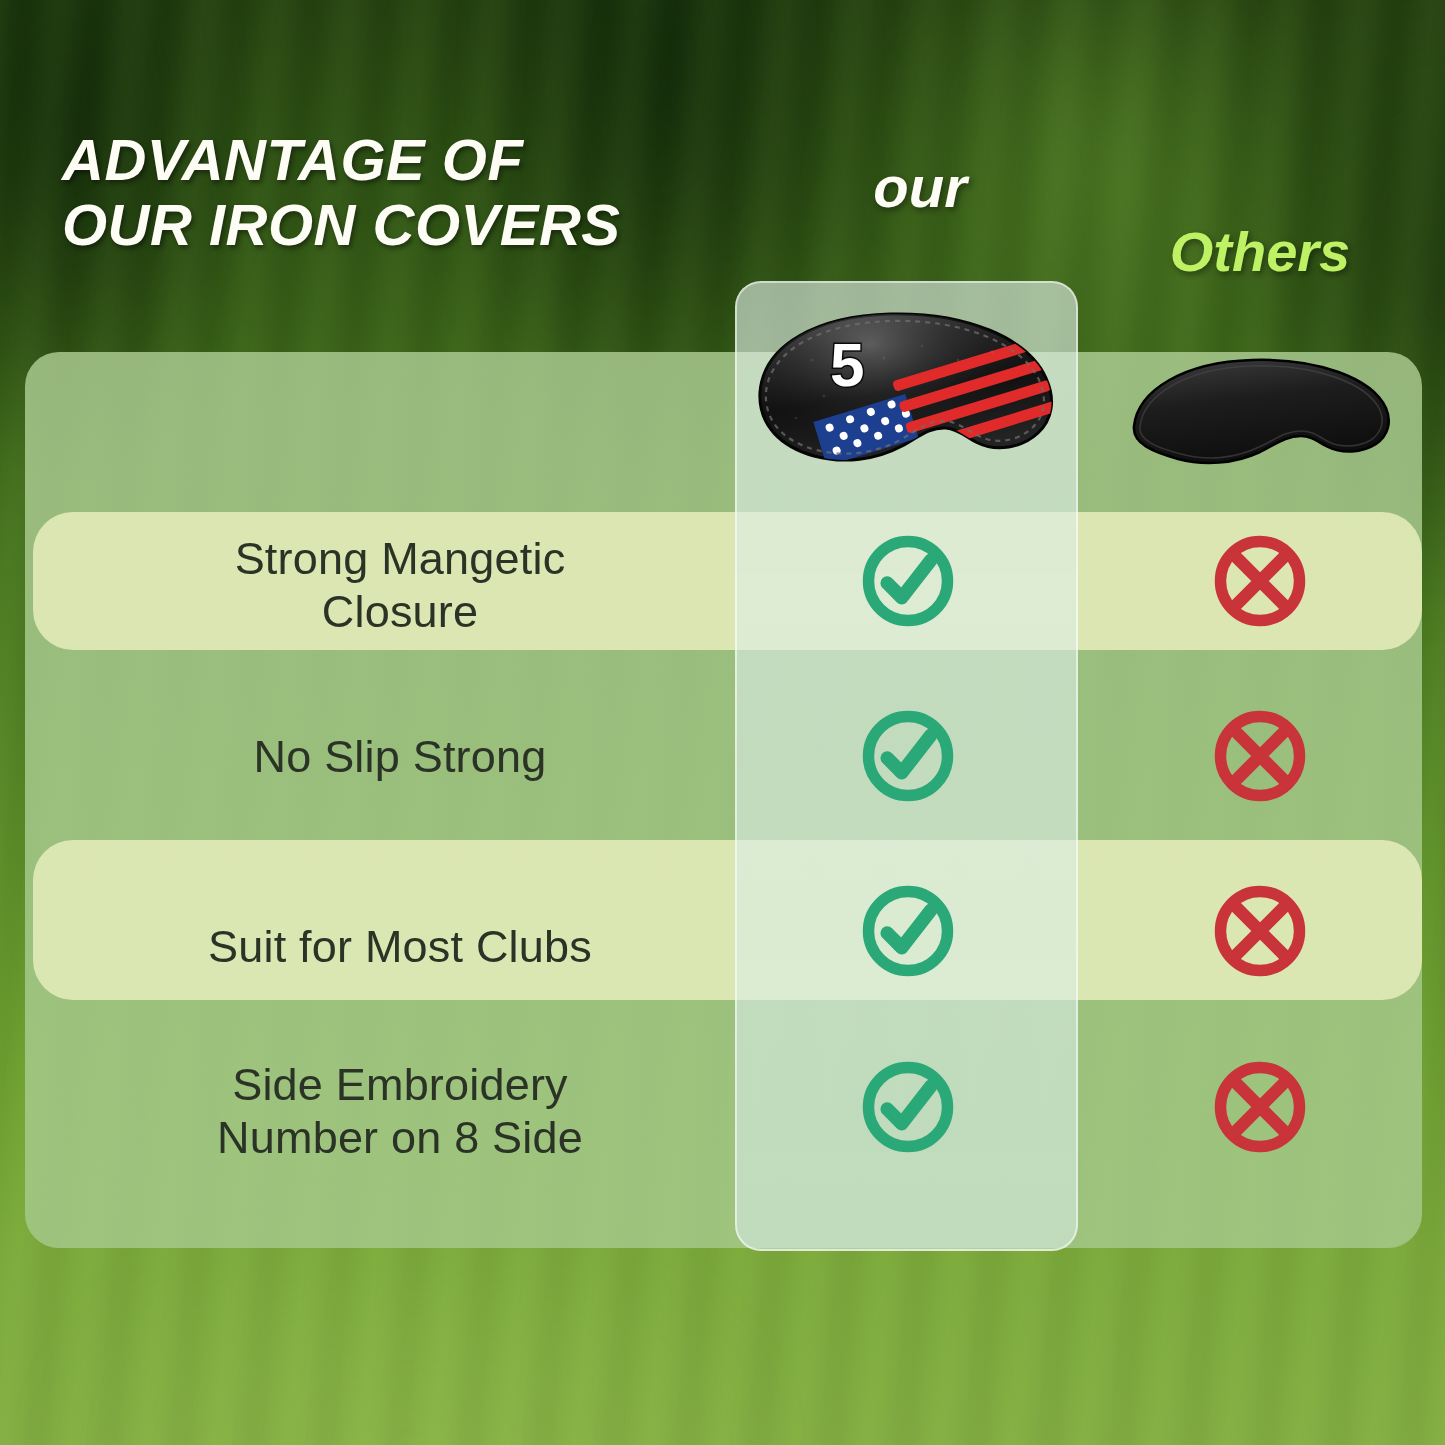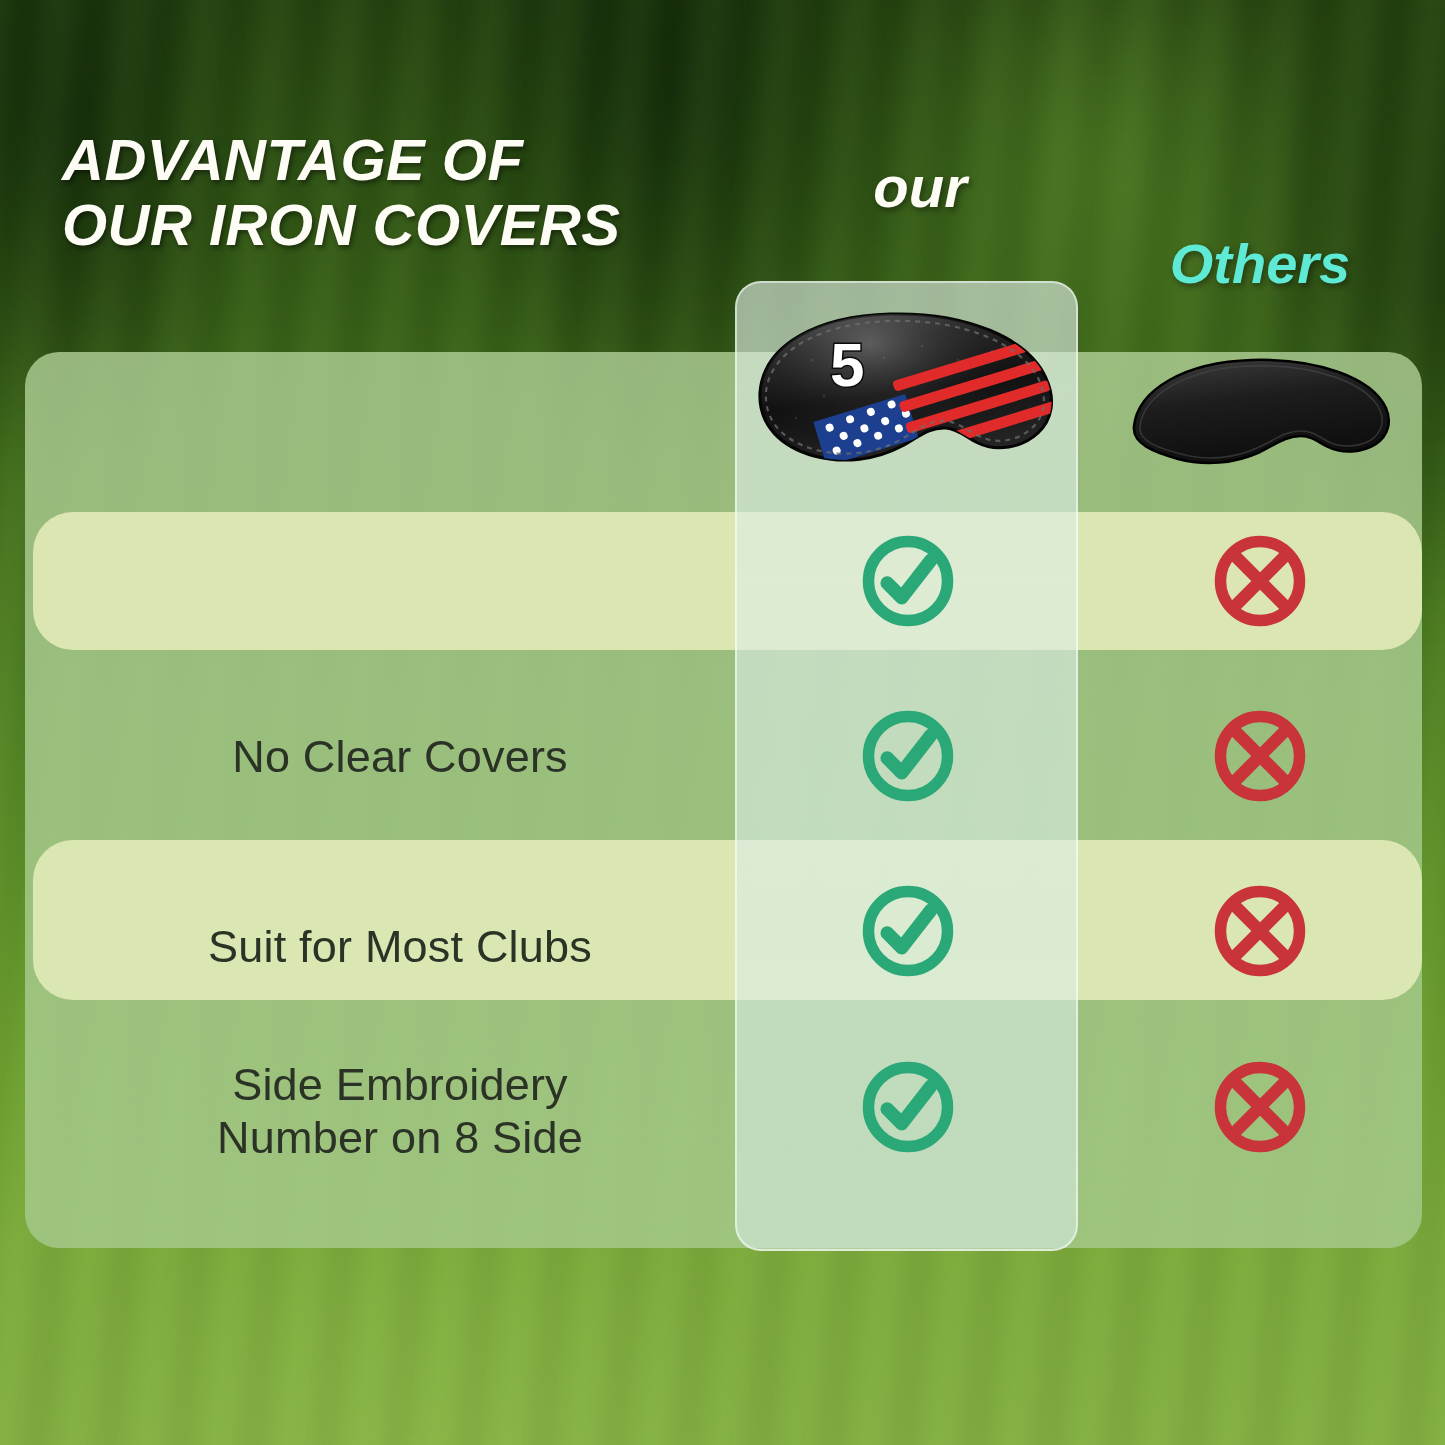--- a/index.html
+++ b/index.html
@@ -71,22 +71,22 @@
     line-height:1.12;letter-spacing:.5px;
     text-shadow:2px 3px 5px rgba(0,0,0,.45);
   }
   .title .l2{display:block;}
   .hdr-our{
     position:absolute;left:800px;top:158px;width:240px;text-align:center;
     color:#fdfdf5;font-size:58px;font-weight:bold;font-style:italic;
     line-height:1;text-shadow:2px 3px 6px rgba(0,0,0,.42);
   }
   .hdr-others{
-    position:absolute;left:1110px;top:236px;width:300px;text-align:center;
-    color:#5eead4;font-size:56px;font-weight:bold;font-style:italic;
+    position:absolute;left:1110px;top:224px;width:300px;text-align:center;
+    color:#bef264;font-size:56px;font-weight:bold;font-style:italic;
     line-height:1;text-shadow:2px 3px 6px rgba(0,0,0,.42);
   }
 
   
   .feature{
     position:absolute;left:70px;width:660px;text-align:center;
     color:#2b3326;font-size:45px;line-height:1.18;
     letter-spacing:.2px;
   }
 
@@ -208,35 +208,39 @@
                C264 70 260 84 248 92 C234 101 214 102 200 95
                C190 90 184 84 173 84 C158 84 148 92 132 100
                C106 112 76 114 50 107 C26 100 4 92 6 74 Z" fill="url(#plainG)" stroke="#000000" stroke-width="2.5"></path>
       <path d="M12 74 C16 43 58 16 124 14 C188 12 239 31 252 58
                C257 70 253 81 243 88 C231 95 213 96 201 90
                C191 85 185 79 173 79 C157 79 147 88 131 95
                C106 107 78 109 53 102 C30 96 10 89 12 74 Z" fill="none" stroke="#4a4a4a" stroke-width="1.6" opacity="0.6"></path>
     </svg>
   </div>
 
+  <div class="feature" style="top:532px;">
+    <span>Strong Mangetic</span><br>
+    <span>Closure</span>
+  </div>
   <div class="icon" style="left:856px;top:529px;">
     <svg viewBox="0 0 100 100">
         <circle cx="50" cy="50" r="38" fill="none" stroke="#2aa877" stroke-width="11"></circle>
       <path d="M30 52 L44 66 L72 30" fill="none" stroke="#2aa877" stroke-width="13" stroke-linecap="round" stroke-linejoin="round"></path>
       </svg>
   </div>
   <div class="icon" style="left:1208px;top:529px;">
     <svg viewBox="0 0 100 100">
         <circle cx="50" cy="50" r="38" fill="none" stroke="#c9333a" stroke-width="11"></circle>
       <path d="M24 24 L76 76 M76 24 L24 76" stroke="#c9333a" stroke-width="12" stroke-linecap="round"></path>
       </svg>
   </div>
 
   <div class="feature" style="top:730px;">
-    <span>No Clear Covers</span>
+    <span>No Slip Strong</span>
   </div>
   <div class="icon" style="left:856px;top:704px;">
     <svg viewBox="0 0 100 100">
         <circle cx="50" cy="50" r="38" fill="none" stroke="#2aa877" stroke-width="11"></circle>
       <path d="M30 52 L44 66 L72 30" fill="none" stroke="#2aa877" stroke-width="13" stroke-linecap="round" stroke-linejoin="round"></path>
       </svg>
   </div>
   <div class="icon" style="left:1208px;top:704px;">
     <svg viewBox="0 0 100 100">
         <circle cx="50" cy="50" r="38" fill="none" stroke="#c9333a" stroke-width="11"></circle>

